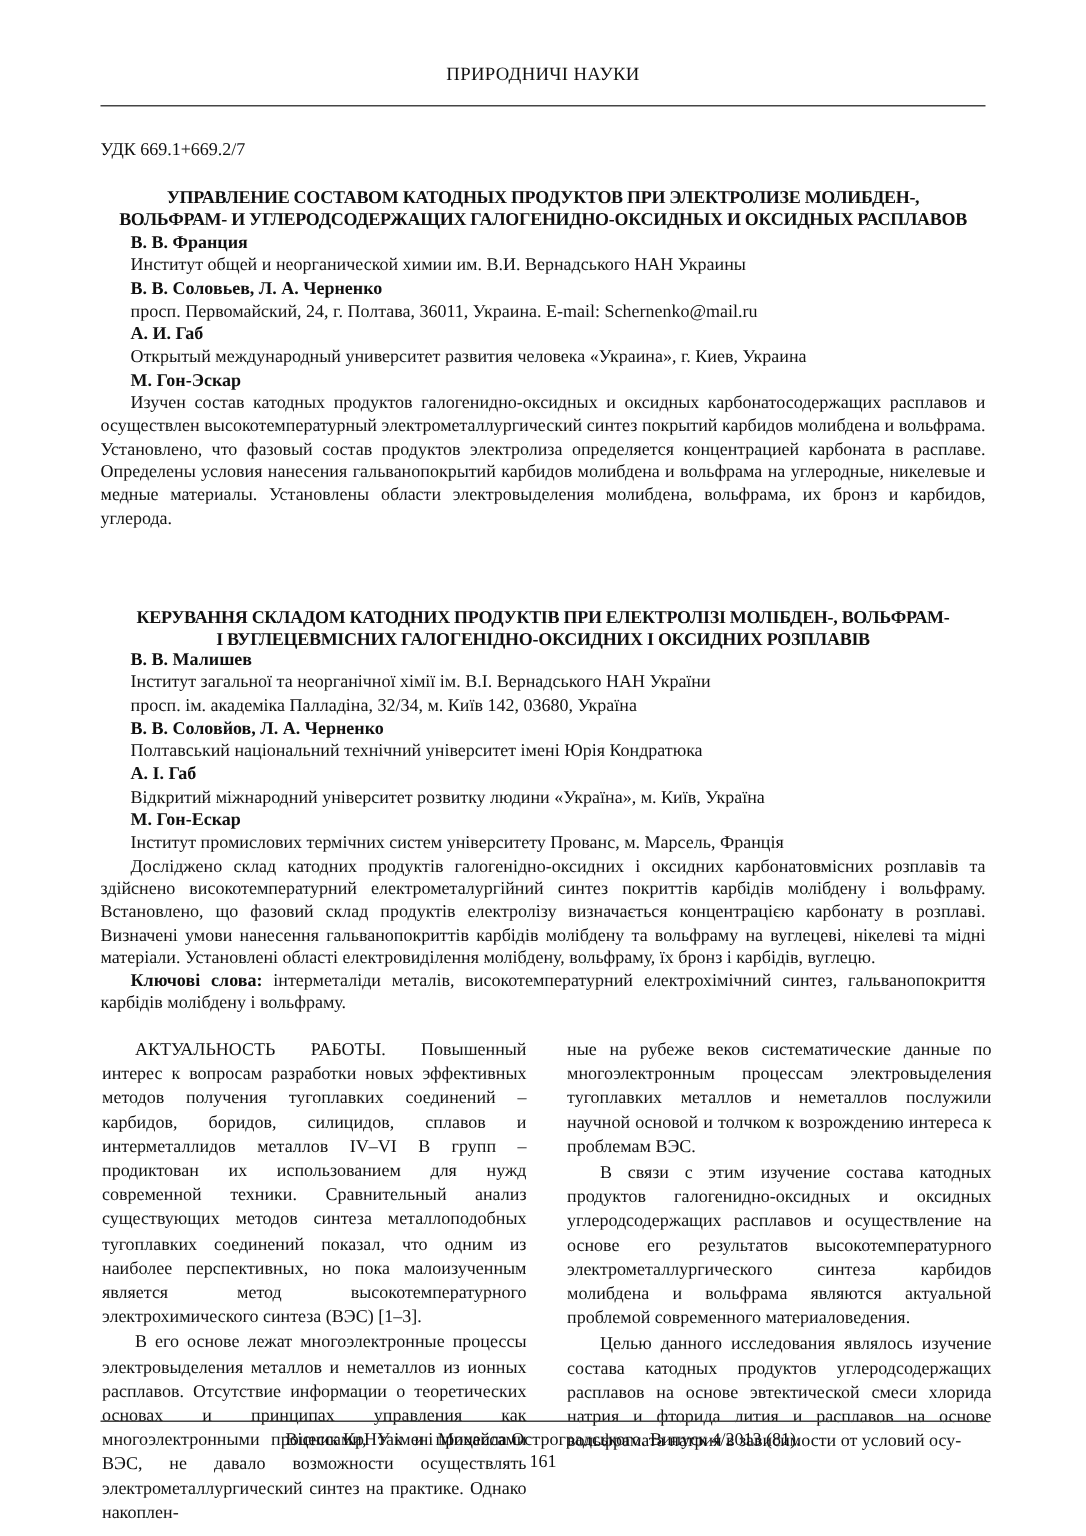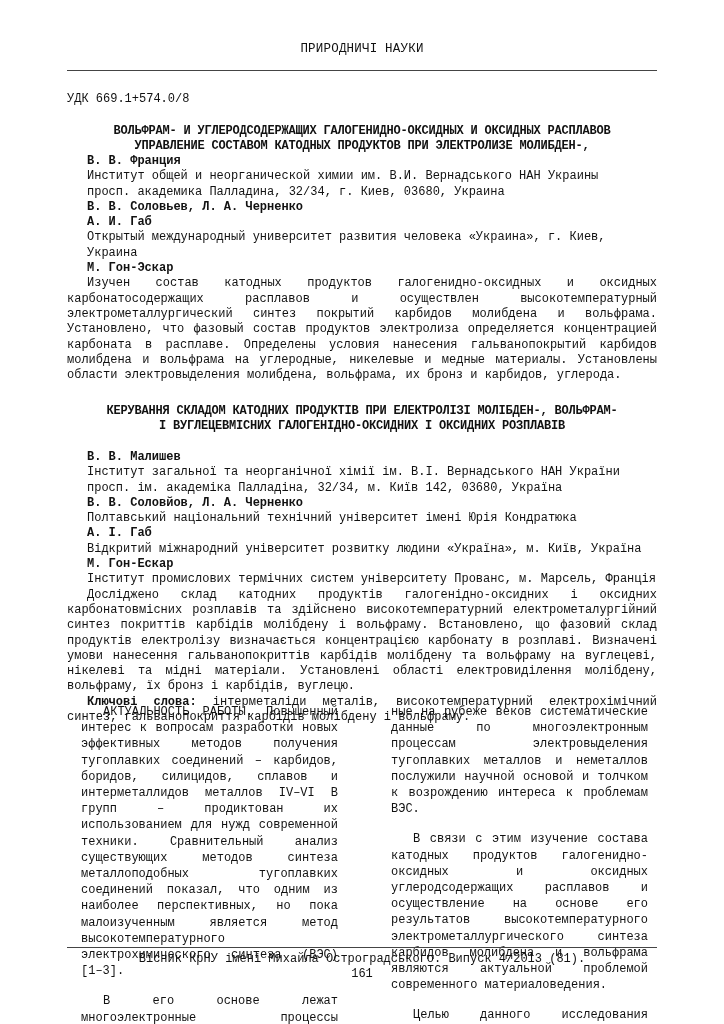--- a/index.html
+++ b/index.html
@@ -1,62 +1,62 @@
 <!DOCTYPE html>
 <html><head>
 <meta charset="utf-8">
 <style>
   html, body { margin: 0; padding: 0; background: #ffffff; }
   body { width: 724px; height: 1024px; position: relative; overflow: hidden;
          font-family: "Liberation Serif", serif; color: #111; }
-  .abs { position: absolute; font-family: Liberation Mono, monospace; }
+  .abs { position: absolute; }
   .running-head { top: 42px; left: 0; width: 724px; text-align: center; font-size: 12.5px; letter-spacing: 0.2px; }
   .rule { position: absolute; left: 67px; width: 590px; height: 0; border-top: 1.3px solid #444; }
   .udk { top: 92px; left: 67px; font-size: 12px; }
   .title { left: 67px; width: 590px; text-align: center; font-weight: bold; font-size: 12px; line-height: 15px; letter-spacing: -0.2px; }
   .block { left: 67px; width: 590px; font-size: 12px; line-height: 15.3px; }
   .author { font-weight: bold; padding-left: 20px; }
   .aff { padding-left: 20px; }
   .para { text-align: justify; text-indent: 20px; }
   .kw-label { font-weight: bold; }
   .col { top: 688px; width: 285px; font-size: 12px; line-height: 16.2px; text-align: justify; }
-  .col p { margin: 14px; text-indent: 22px; }
+  .col p { margin: 1px; text-indent: 22px; }
   .col p.cont { text-indent: 0; }
   .footer { top: 952px; left: 0; width: 724px; text-align: center; font-size: 12px; line-height: 15px; }
 </style>
 </head>
 <body>
 
 <div class="abs running-head">ПРИРОДНИЧІ НАУКИ</div>
 <div class="rule" style="top:70px;"></div>
 
-<div class="abs udk">УДК 669.1+574.0/8</div>
+<div class="abs udk">УДК 669.1+669.2/7</div>
 
 <div class="abs title" style="top:124px;">
+  <div>УПРАВЛЕНИЕ СОСТАВОМ КАТОДНЫХ ПРОДУКТОВ ПРИ ЭЛЕКТРОЛИЗЕ МОЛИБДЕН-,</div>
   <div>ВОЛЬФРАМ- И УГЛЕРОДСОДЕРЖАЩИХ ГАЛОГЕНИДНО-ОКСИДНЫХ И ОКСИДНЫХ РАСПЛАВОВ</div>
-  <div>УПРАВЛЕНИЕ СОСТАВОМ КАТОДНЫХ ПРОДУКТОВ ПРИ ЭЛЕКТРОЛИЗЕ МОЛИБДЕН-,</div>
 </div>
 
 <div class="abs block" style="top:154px;">
   <div class="author">В. В. Франция</div>
   <div class="aff">Институт общей и неорганической химии им. В.И. Вернадського НАН Украины</div>
-  <div class="aff">просп. академика Палладина, 32/34, г. Киев, 03680, Украина</div>
   <div class="author">В. В. Соловьев, Л. А. Черненко</div>
+  <div class="aff">просп. Первомайский, 24, г. Полтава, 36011, Украина. E-mail: Schernenko@mail.ru</div>
   <div class="author">А. И. Габ</div>
   <div class="aff">Открытый международный университет развития человека «Украина», г. Киев, Украина</div>
   <div class="author">М. Гон-Эскар</div>
   <div class="para">Изучен состав катодных продуктов галогенидно-оксидных и оксидных карбонатосодержащих расплавов и осуществлен высокотемпературный электрометаллургический синтез покрытий карбидов молибдена и вольфрама. Установлено, что фазовый состав продуктов электролиза определяется концентрацией карбоната в расплаве. Определены условия нанесения гальванопокрытий карбидов молибдена и вольфрама на углеродные, никелевые и медные материалы. Установлены области электровыделения молибдена, вольфрама, их бронз и карбидов, углерода.</div>
 </div>
 
 <div class="abs title" style="top:404px;">
   <div>КЕРУВАННЯ СКЛАДОМ КАТОДНИХ ПРОДУКТІВ ПРИ ЕЛЕКТРОЛІЗІ МОЛІБДЕН-, ВОЛЬФРАМ-</div>
   <div>І ВУГЛЕЦЕВМІСНИХ ГАЛОГЕНІДНО-ОКСИДНИХ І ОКСИДНИХ РОЗПЛАВІВ</div>
 </div>
 
-<div class="abs block" style="top:450px;">
+<div class="abs block" style="top:432px;">
   <div class="author">В. В. Малишев</div>
   <div class="aff">Інститут загальної та неорганічної хімії ім. В.І. Вернадського  НАН України</div>
   <div class="aff">просп. ім. академіка Палладіна, 32/34, м. Київ 142, 03680, Україна</div>
   <div class="author">В. В. Соловйов, Л. А. Черненко</div>
   <div class="aff">Полтавський національний технічний університет імені Юрія Кондратюка</div>
   <div class="author">А. І. Габ</div>
   <div class="aff">Відкритий міжнародний університет розвитку людини «Україна», м. Київ, Україна</div>
   <div class="author">М. Гон-Ескар</div>
   <div class="aff">Інститут промислових термічних систем університету Прованс, м. Марсель, Франція</div>
   <div class="para">Досліджено склад катодних продуктів галогенідно-оксидних і оксидних карбонатовмісних розплавів та здійснено високотемпературний електрометалургійний синтез покриттів карбідів молібдену і вольфраму. Встановлено, що фазовий склад продуктів електролізу визначається концентрацією карбонату в розплаві. Визначені умови нанесення гальванопокриттів карбідів молібдену та вольфраму на вуглецеві, нікелеві та мідні матеріали. Установлені області електровиділення молібдену, вольфраму, їх бронз і карбідів, вуглецю.</div>

